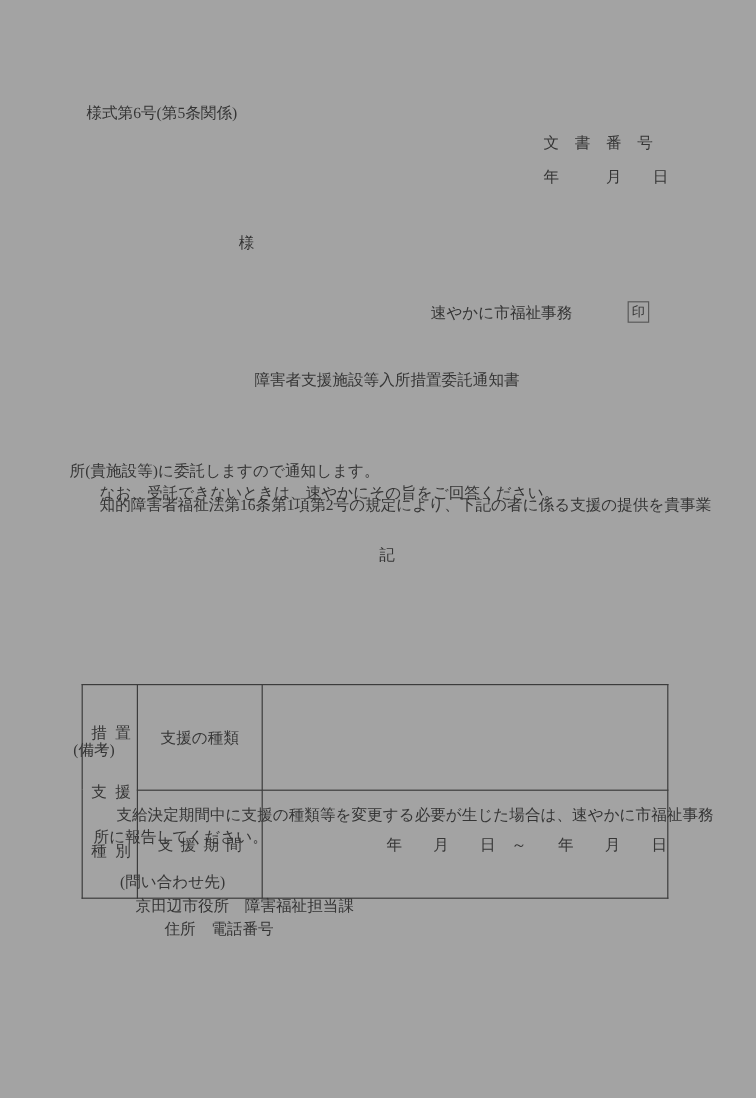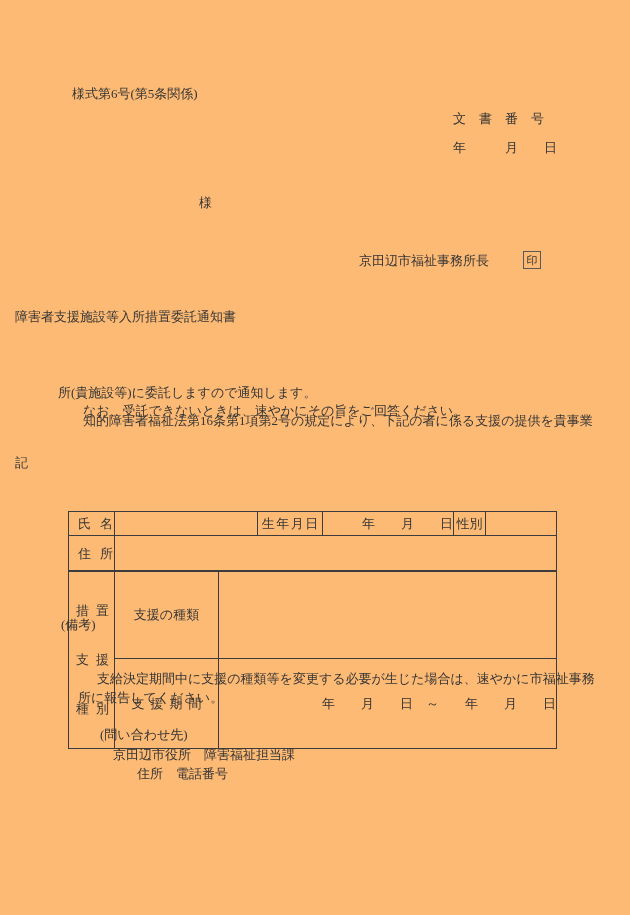--- a/index.html
+++ b/index.html
@@ -2,23 +2,23 @@
 <html><head>
 <meta charset="utf-8">
 <style>
   html,body{margin:0;padding:0;}
   body{
     width:630px;height:915px;
     background:#fbfbfb;
     font-family:"Liberation Serif","DejaVu Serif",serif;
     color:#353535;
   }
-  .page{position:relative;width:630px;height:915px;overflow:hidden;background:#fdba74;}
+  .page{position:relative;width:630px;height:915px;overflow:hidden;background:#a3a3a3;}
   .tx{position:absolute;font-size:13px;line-height:13px;white-space:pre;}
-  .centered{left:0;right:0;text-align:left;margin-left:15px;}
+  .centered{left:0;right:0;text-align:center;margin-left:15px;}
   
   .seal{
     position:absolute;left:523px;top:251px;width:16px;height:16px;
     border:1px solid #5a5a5a;display:flex;align-items:center;justify-content:center;
     font-size:11px;line-height:11px;
   }
   
   .t{position:absolute;border-collapse:collapse;table-layout:fixed;}
   .t td{
     border:1px solid #3c3c3c;padding:0;font-size:13px;line-height:15px;
@@ -44,57 +44,33 @@
 
 <div class="page">
 
   <div class="tx" style="left:72px;top:87px;">様式第6号(第5条関係)</div>
 
   <div class="tx" style="left:453px;top:112px;">文　書　番　号</div>
   <div class="tx" style="left:453px;top:141px;">年　　　月　　日</div>
 
   <div class="tx" style="left:199px;top:196px;">様</div>
 
-  <div class="tx" style="left:359px;top:254px;">京田辺市福祉事務所長</div>
+  <div class="tx" style="left:359px;top:254px;">速やかに市福祉事務</div>
   <div class="seal">
     <span>印</span>
   </div>
 
   <div class="tx centered" style="top:310px;">障害者支援施設等入所措置委託通知書</div>
 
   <div class="tx" style="left:83px;top:367px;margin-top:47px;">知的障害者福祉法第16条第1項第2号の規定により、下記の者に係る支援の提供を貴事業</div>
   <div class="tx" style="left:83px;top:404px;">なお、受託できないときは、速やかにその旨をご回答ください。</div>
   <div class="tx" style="left:58px;top:386px;">所(貴施設等)に委託しますので通知します。</div>
 
   <div class="tx centered" style="top:456px;">記</div>
 
-  <table class="t t1">
-    <colgroup>
-      <col style="width:46px">
-        <col style="width:143px">
-        <col style="width:65px">
-      <col style="width:131px">
-        <col style="width:32px">
-        <col style="width:71px">
-    </colgroup>
-    <tbody>
-        <tr class="r1">
-      <td class="lbl sp2">氏名</td>
-      <td class="val"></td>
-      <td class="lbl ls1">生年月日</td>
-      <td class="val-right">年　　月　　日</td>
-      <td class="lbl">性別</td>
-      <td class="val"></td>
-    </tr>
-    <tr class="r2">
-      <td class="lbl sp2">住所</td>
-      <td class="val" colspan="5"></td>
-    </tr>
-  </tbody>
-    </table>
 
   <table class="t t2">
     <colgroup>
       <col style="width:46px">
         <col style="width:104px">
         <col style="width:338px">
     </colgroup>
     <tbody>
         <tr class="r3">
       <td class="lbl" rowspan="2">

